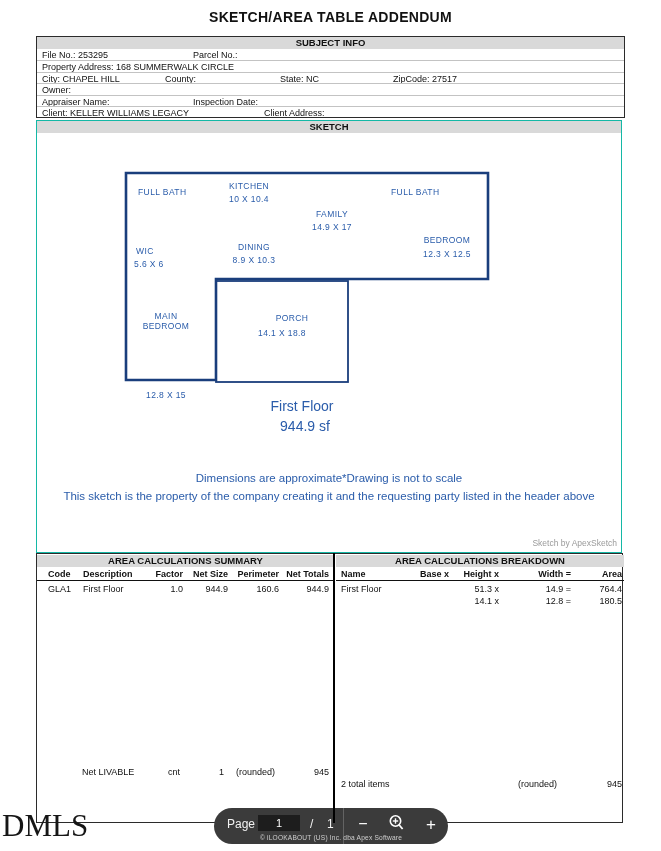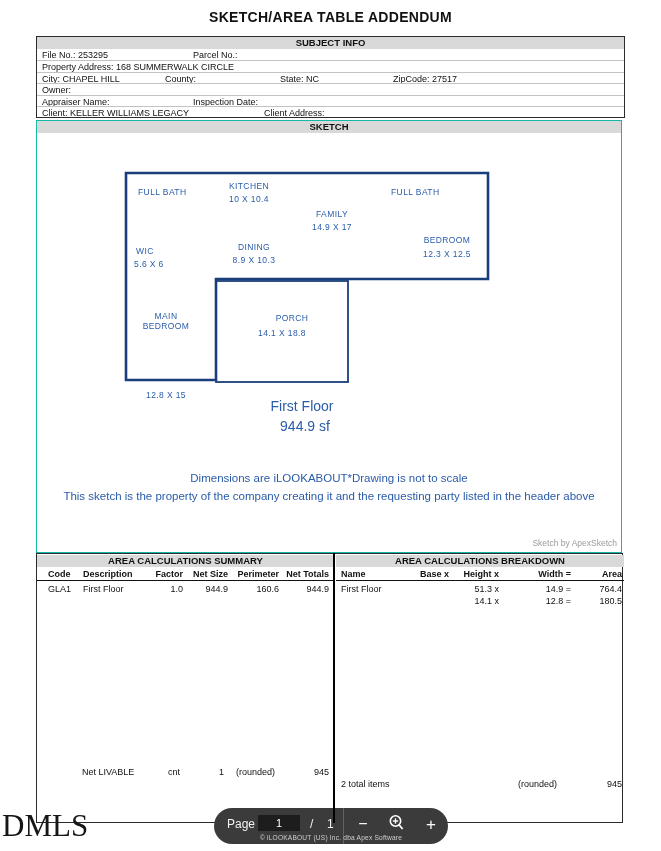--- a/index.html
+++ b/index.html
@@ -125,21 +125,21 @@
     <span>BEDROOM</span>
   </div>
   <div class="room ctr" style="left:129px;top:222px;margin-top:47px;">12.8 X 15</div>
 
   <div class="room ctr" style="left:255px;top:192px;">PORCH</div>
   <div class="room ctr" style="left:245px;top:207px;">14.1 X 18.8</div>
 
   <div class="blue-big" style="left:265px;top:277px;">First Floor</div>
   <div class="blue-big" style="left:268px;top:297px;">944.9 sf</div>
 
-  <div class="disclaimer" style="top:351px;">Dimensions are iLOOKABOUT*Drawing is not to scale</div>
+  <div class="disclaimer" style="top:351px;">Dimensions are approximate*Drawing is not to scale</div>
   <div class="disclaimer" style="top:369px;">This sketch is the property of the company creating it and the requesting party listed in the header above</div>
 
   <div id="sketch-credit">Sketch by ApexSketch</div>
 </div>
 
 <div class="abs" id="calc-section">
 
   <div class="half" id="calc-left">
     <div class="band">AREA CALCULATIONS SUMMARY</div>
     <div class="col-head">

